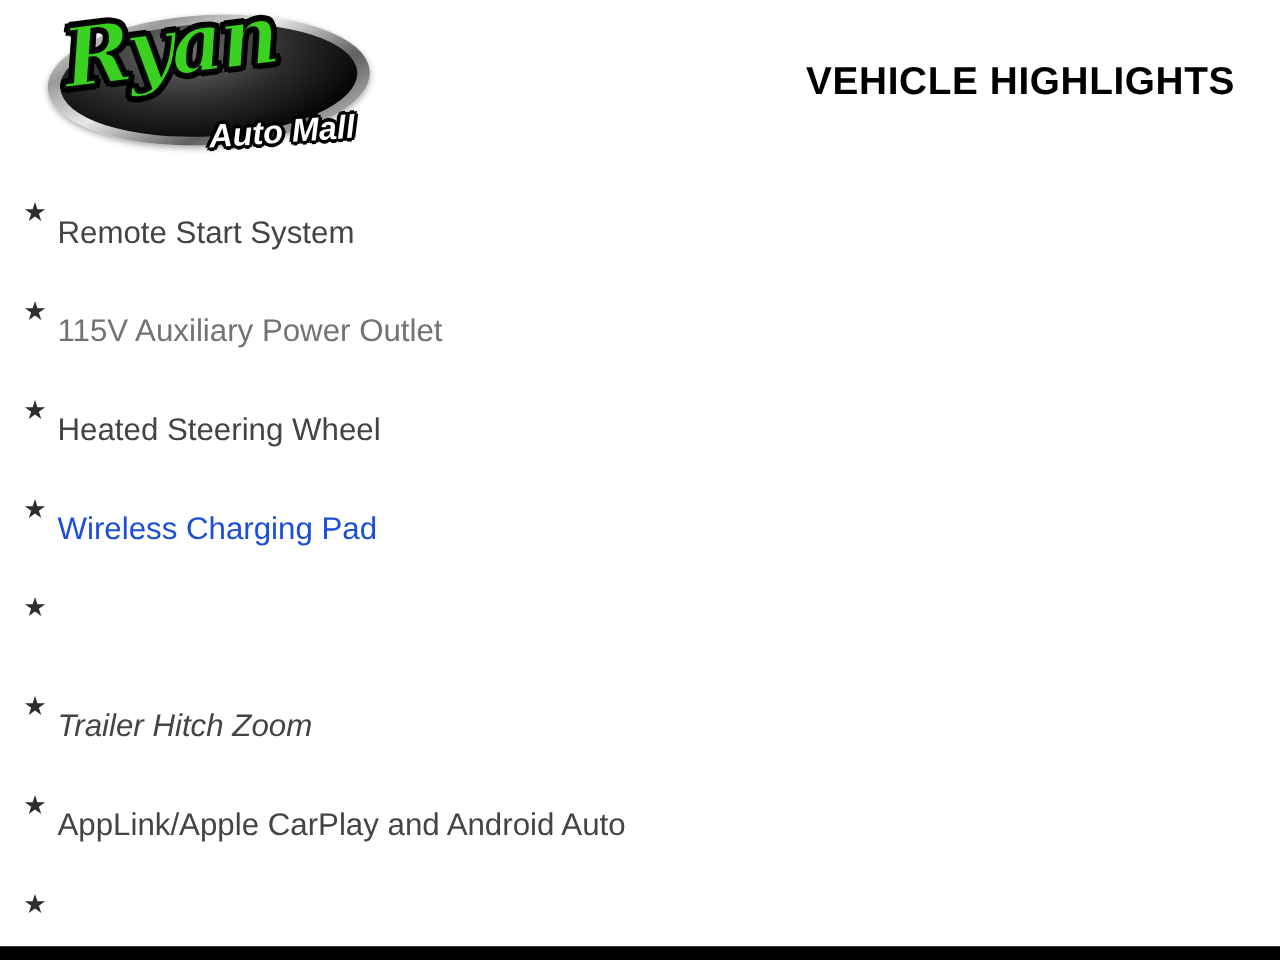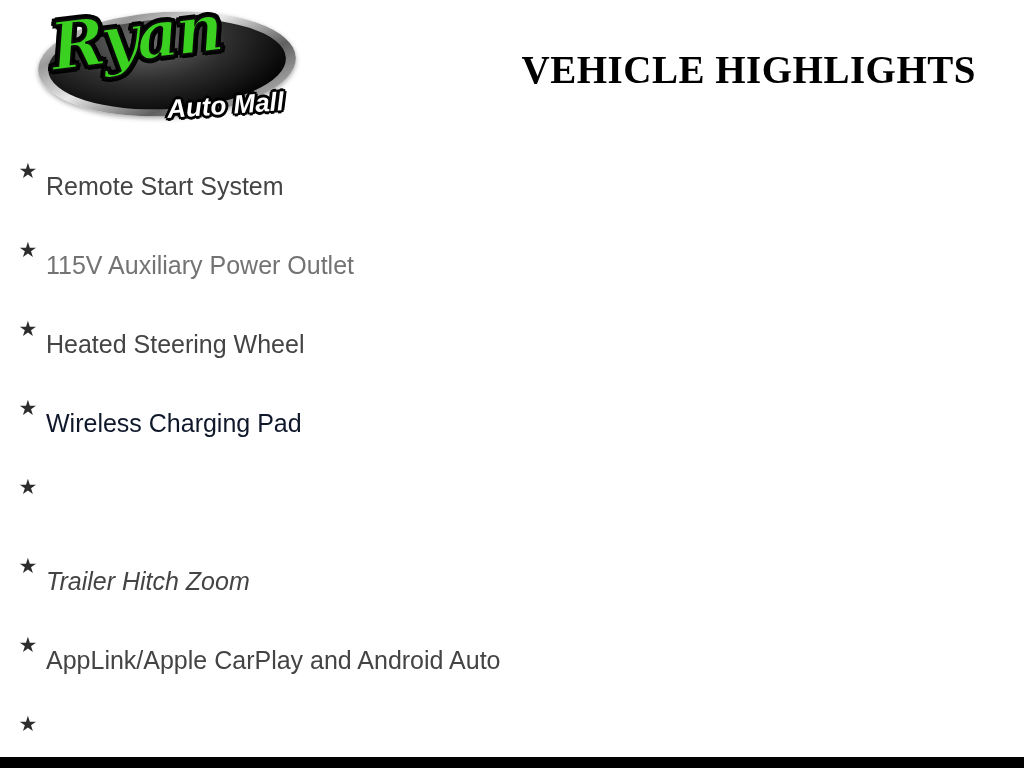--- a/index.html
+++ b/index.html
@@ -70,27 +70,26 @@
     line-height: 1;
     color: #ffffff;
     transform: rotate(-4deg);
     text-shadow:
       2px 2px 0 #000, -2px 2px 0 #000, 2px -2px 0 #000, -2px -2px 0 #000,
       0 3px 0 #000, 3px 0 0 #000, -3px 0 0 #000, 0 -3px 0 #000;
   }
   .page-title {
     position: absolute;
     top: 47px;
-    right: 48px;
-    font-size: 39px;
+    right: 36px;
+    font-size: 31px;
     font-weight: bold;
     letter-spacing: 0.5px;
     color: #000000;
     white-space: nowrap;
-    font-family: Liberation Serif, serif;
   }
 
   
   .features {
     position: absolute;
     left: 10px;
     top: 156px;
     right: 20px;
     list-style: none;
     margin: 0;
@@ -151,21 +150,21 @@
     <li class="feature-item">
       <span class="star">★</span>
       <span class="feat-text" style="color: #737373;">115V Auxiliary Power Outlet</span>
     </li>
     <li class="feature-item">
       <span class="star">★</span>
       <span class="feat-text" style="color: rgb(68, 68, 68);">Heated Steering Wheel</span>
     </li>
     <li class="feature-item">
       <span class="star">★</span>
-      <span class="feat-text" style="color: #0f172a;">Wireless Charging Pad</span>
+      <span class="feat-text" style="color: #1d4ed8;">Wireless Charging Pad</span>
     </li>
     <li class="feature-item">
       <span class="star">★</span>
     </li>
     <li class="feature-item">
       <span class="star">★</span>
       <span class="feat-text" style="color: rgb(68, 68, 68); font-style: italic;">Trailer Hitch Zoom</span>
     </li>
     <li class="feature-item">
       <span class="star">★</span>

